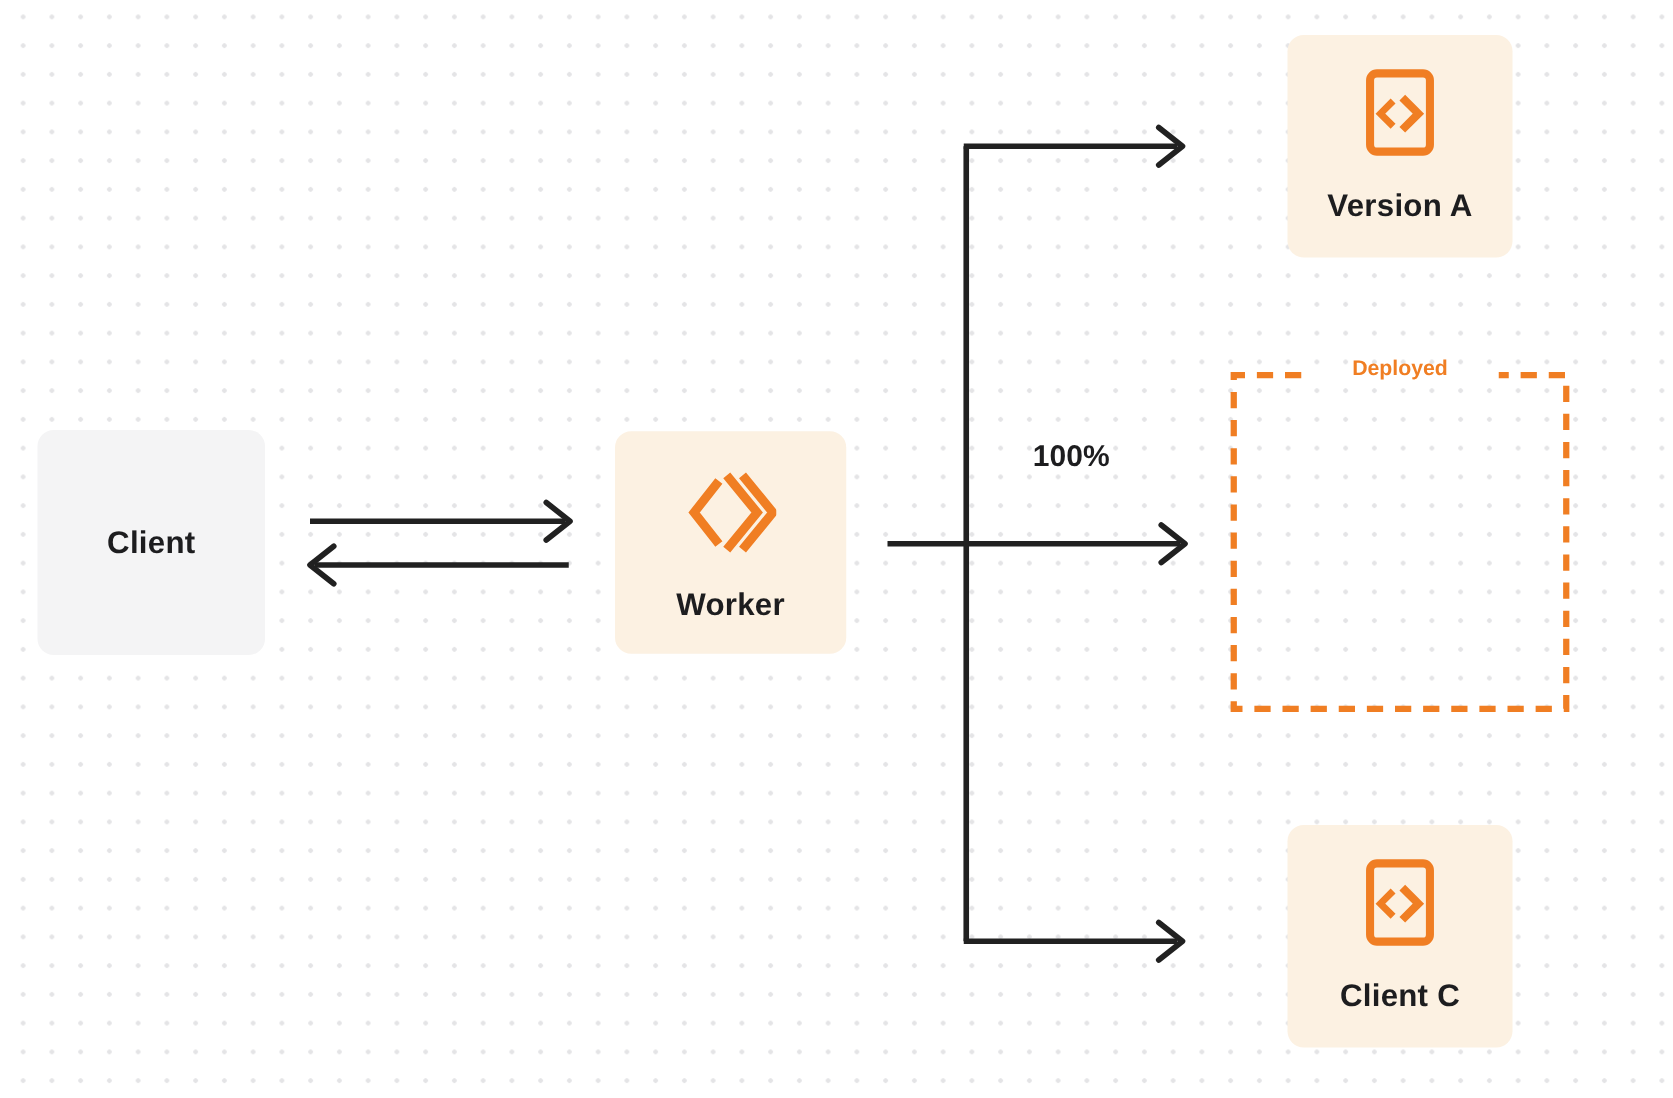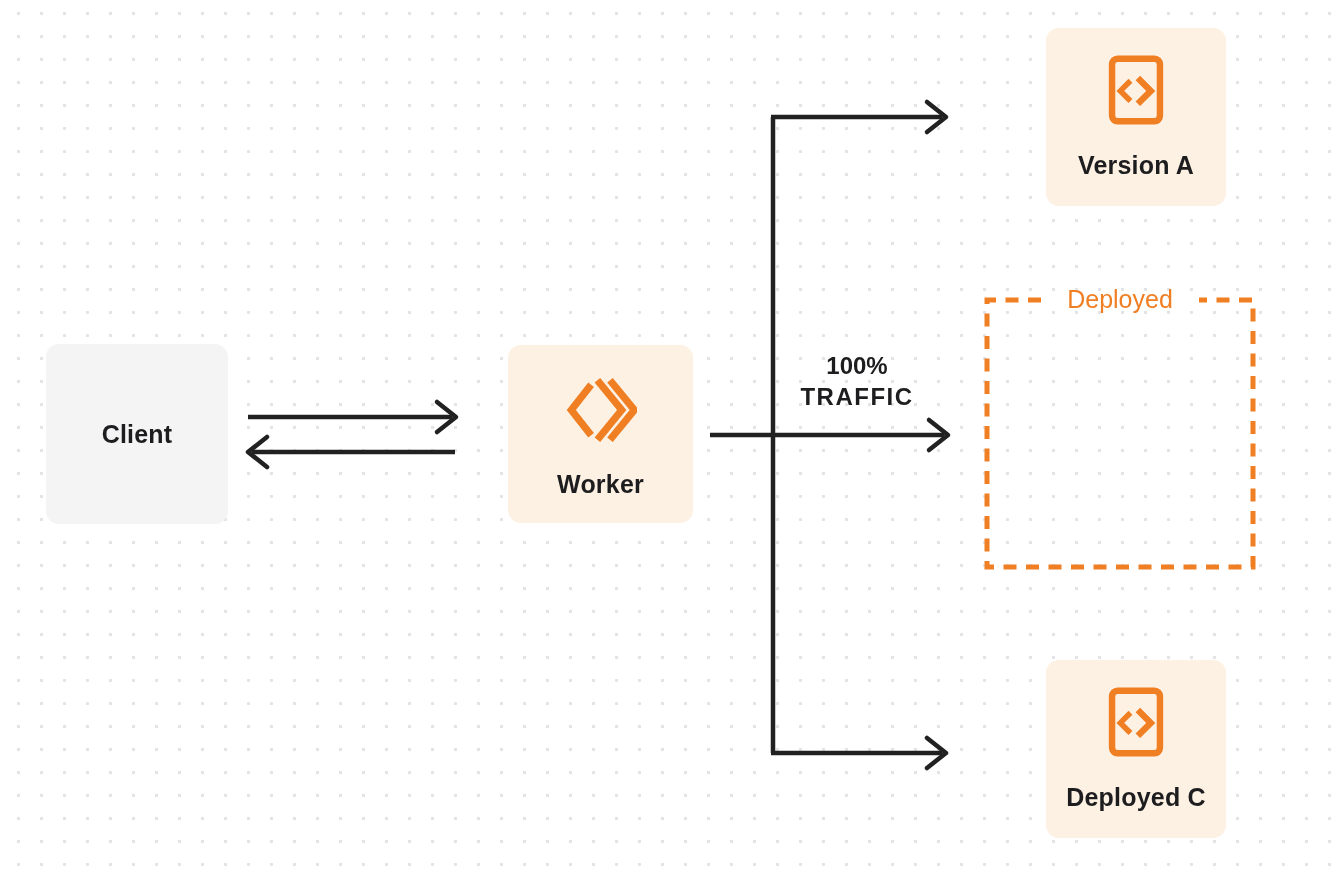--- a/index.html
+++ b/index.html
@@ -27,21 +27,20 @@
     background-position:7px 2px;
   }
   svg.connectors{
     position:absolute;left:0;top:0;width:1338px;height:878px;
     display:block;
   }
   .node{
     position:absolute;
     display:flex;flex-direction:column;align-items:center;
     border-radius:13px;
-    margin-left:16px;
   }
   .node .label{
     font-weight:700;
     font-size:25px;
     color:var(--text);
     letter-spacing:.2px;
     white-space:nowrap;
   }
   .client{
     left:30px;top:344px;width:182px;height:180px;
@@ -72,22 +71,22 @@
     font-weight:700;
     font-size:24px;
     line-height:31px;
     color:var(--text);
   }
   .traffic-label .l2{letter-spacing:1.5px;}
   .deployed-label{
     position:absolute;
     left:1043px;top:285px;width:154px;
     text-align:center;
-    font-weight:400;
-    font-size:25px;
+    font-weight:700;
+    font-size:17px;
     color:var(--accent);
     white-space:nowrap;
   }
   .stroke-line{stroke:var(--line);stroke-width:4.5;fill:none;}
   .round{stroke-linecap:round;stroke-linejoin:round;}
   .orange-stroke{stroke:var(--accent);fill:none;}
 </style>
 </head>
 <body>
 
@@ -137,21 +136,20 @@
     </div>
     <div class="label">Worker</div>
   </div>
 
   <div class="node client">
     <div class="label">Client</div>
   </div>
 
   <div class="traffic-label">
     <div class="l1">100%</div>
-    <div class="l2">TRAFFIC</div>
   </div>
 
   <div class="deployed-label">Deployed</div>
 
   <div class="node version version-a">
     <div class="icon-wrap">
       <svg width="56" height="70" viewBox="0 0 60 76" xmlns="http://www.w3.org/2000/svg">
         <g fill="none" stroke="#F07E23" stroke-linejoin="miter" stroke-linecap="butt">
           <rect x="4" y="4" width="52" height="68" rx="6" stroke-width="7"></rect>
           <polyline points="24,28 13,39 24,50" stroke-width="6"></polyline>
@@ -166,16 +164,16 @@
   <div class="node version version-c">
     <div class="icon-wrap">
       <svg width="56" height="70" viewBox="0 0 60 76" xmlns="http://www.w3.org/2000/svg">
         <g fill="none" stroke="#F07E23" stroke-linejoin="miter" stroke-linecap="butt">
           <rect x="4" y="4" width="52" height="68" rx="6" stroke-width="7"></rect>
           <polyline points="24,28 13,39 24,50" stroke-width="6"></polyline>
           <polyline points="32,25 46,39 32,53" stroke-width="7"></polyline>
         </g>
       </svg>
     </div>
-    <div class="label">Deployed C</div>
+    <div class="label">Client C</div>
   </div>
 
 </div>
 
 </body></html>

